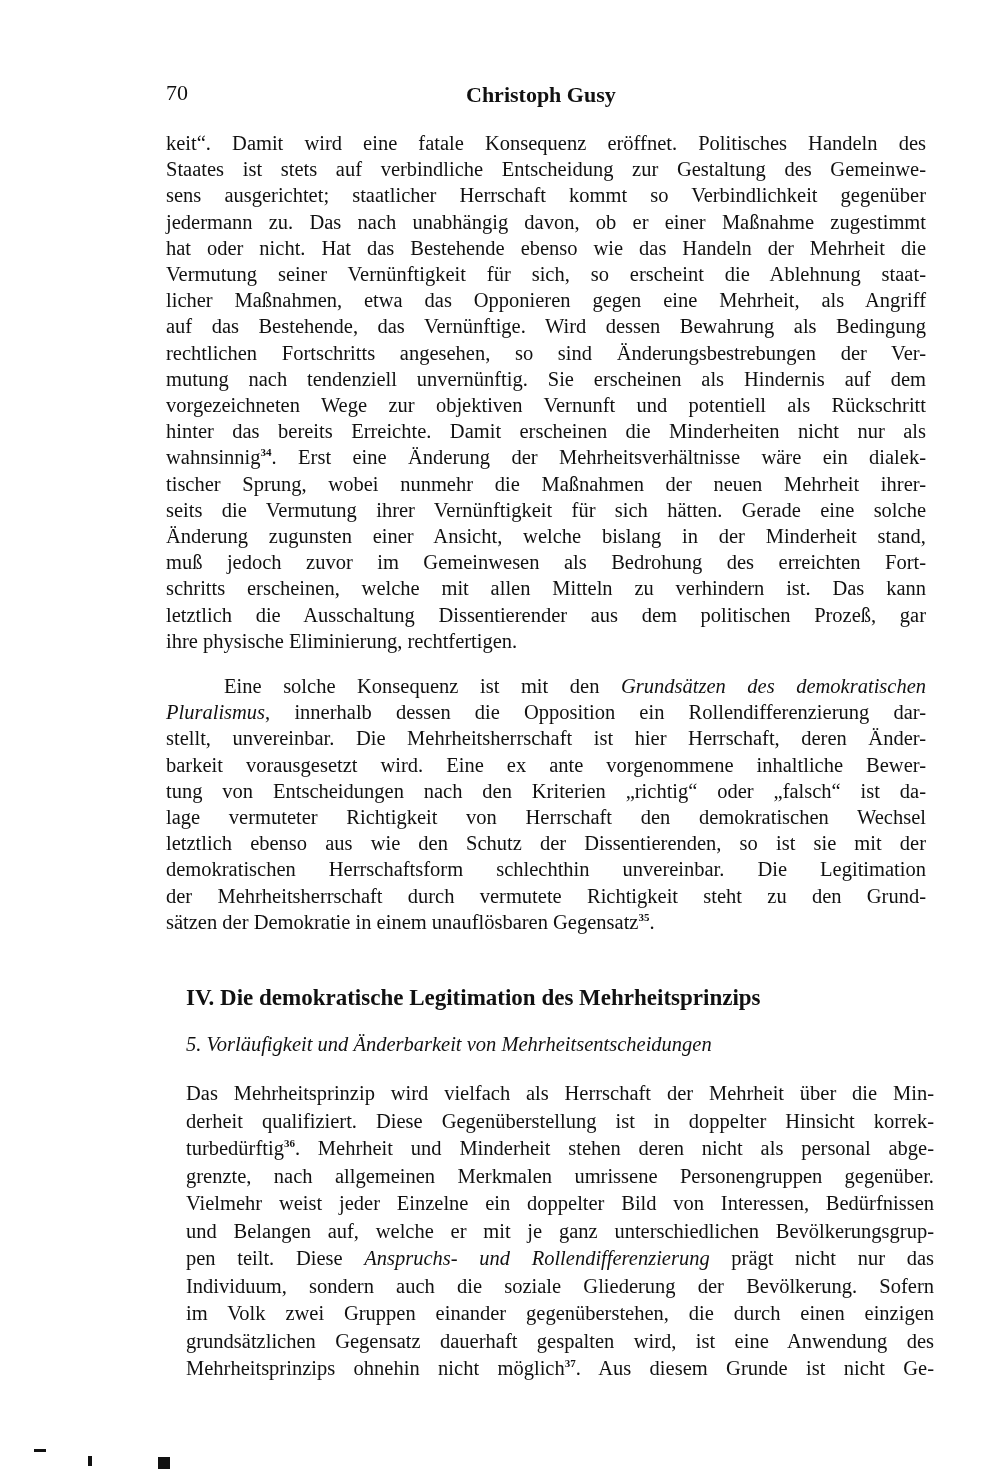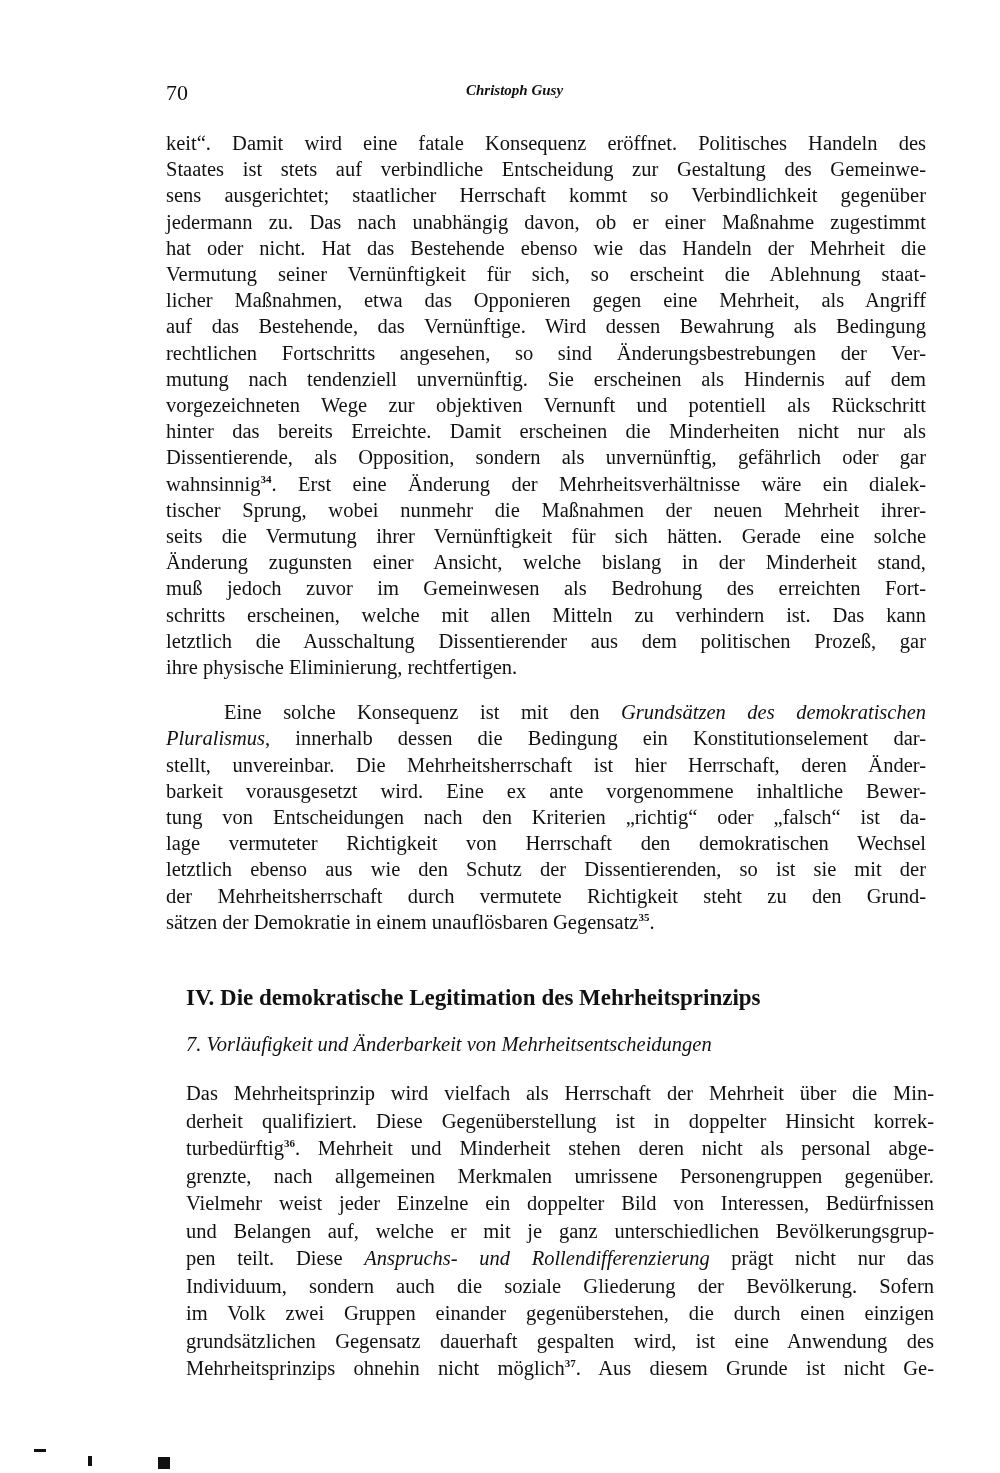--- a/index.html
+++ b/index.html
@@ -1,21 +1,21 @@
 <!DOCTYPE html>
 <html><head>
   <meta charset="utf-8">
   <style>
     html, body { margin: 0; padding: 0; background: #ffffff; }
     body {
       width: 1000px; height: 1473px; position: relative; overflow: hidden;
       font-family: "Liberation Serif", "DejaVu Serif", serif; color: #111;
     }
     .page-number { position: absolute; left: 166px; top: 80px; font-size: 22px; }
-    .running-head { position: absolute; left: 466px; top: 82px; font-size: 15px; font-style: italic; font-weight: bold; }
+    .running-head { position: absolute; left: 466px; top: 82px; font-size: 22px; font-weight: bold; }
     .block { position: absolute; left: 166px; width: 760px; font-size: 20.5px; line-height: 26.2px; }
     .line { display: block; white-space: nowrap; text-align: justify; text-align-last: justify; }
     .line.last { text-align-last: left; }
     .line.indent { padding-left: 58px; margin-top: 19px; }
     sup { font-size: 11px; line-height: 0; vertical-align: 8px; font-weight: bold; margin-top: 33px; }
     .it { font-style: italic; }
     .heading { position: absolute; left: 186px; top: 985px; font-size: 23px; font-weight: bold; }
     .subheading { position: absolute; left: 186px; top: 1033px; font-size: 20.5px; font-style: italic; }
     .artifact { position: absolute; background: #111; }
   </style>
@@ -32,43 +32,43 @@
     <span class="line">sens ausgerichtet; staatlicher Herrschaft kommt so Verbindlichkeit gegenüber</span>
     <span class="line">jedermann zu. Das nach unabhängig davon, ob er einer Maßnahme zugestimmt</span>
     <span class="line">hat oder nicht. Hat das Bestehende ebenso wie das Handeln der Mehrheit die</span>
     <span class="line">Vermutung seiner Vernünftigkeit für sich, so erscheint die Ablehnung staat-</span>
     <span class="line">licher Maßnahmen, etwa das Opponieren gegen eine Mehrheit, als Angriff</span>
     <span class="line">auf das Bestehende, das Vernünftige. Wird dessen Bewahrung als Bedingung</span>
     <span class="line">rechtlichen Fortschritts angesehen, so sind Änderungsbestrebungen der Ver-</span>
     <span class="line">mutung nach tendenziell unvernünftig. Sie erscheinen als Hindernis auf dem</span>
     <span class="line">vorgezeichneten Wege zur objektiven Vernunft und potentiell als Rückschritt</span>
     <span class="line">hinter das bereits Erreichte. Damit erscheinen die Minderheiten nicht nur als</span>
-    <span class="line">Dissentierende, als Opposition, sondern als unvernünftig, gefährlich oder gar</span>
     <span class="line"><span>wahnsinnig</span><sup>34</sup><span>. Erst eine Änderung der Mehrheitsverhältnisse wäre ein dialek-</span></span>
     <span class="line">tischer Sprung, wobei nunmehr die Maßnahmen der neuen Mehrheit ihrer-</span>
     <span class="line">seits die Vermutung ihrer Vernünftigkeit für sich hätten. Gerade eine solche</span>
     <span class="line">Änderung zugunsten einer Ansicht, welche bislang in der Minderheit stand,</span>
     <span class="line">muß jedoch zuvor im Gemeinwesen als Bedrohung des erreichten Fort-</span>
     <span class="line">schritts erscheinen, welche mit allen Mitteln zu verhindern ist. Das kann</span>
     <span class="line">letztlich die Ausschaltung Dissentierender aus dem politischen Prozeß, gar</span>
     <span class="line last">ihre physische Eliminierung, rechtfertigen.</span>
 
     <span class="line indent"><span>Eine solche Konsequenz ist mit den </span><span class="it">Grundsätzen des demokratischen</span></span>
-    <span class="line"><span class="it">Pluralismus</span><span>, innerhalb dessen die Bedingung ein Konstitutionselement dar-</span></span>
+    <span class="line"><span class="it">Pluralismus</span><span>, innerhalb dessen die Opposition ein Rollendifferenzierung dar-</span></span>
     <span class="line">stellt, unvereinbar. Die Mehrheitsherrschaft ist hier Herrschaft, deren Änder-</span>
     <span class="line">barkeit vorausgesetzt wird. Eine ex ante vorgenommene inhaltliche Bewer-</span>
     <span class="line">tung von Entscheidungen nach den Kriterien „richtig“ oder „falsch“ ist da-</span>
     <span class="line">lage vermuteter Richtigkeit von Herrschaft den demokratischen Wechsel</span>
     <span class="line">letztlich ebenso aus wie den Schutz der Dissentierenden, so ist sie mit der</span>
+    <span class="line">demokratischen Herrschaftsform schlechthin unvereinbar. Die Legitimation</span>
     <span class="line">der Mehrheitsherrschaft durch vermutete Richtigkeit steht zu den Grund-</span>
     <span class="line last"><span>sätzen der Demokratie in einem unauflösbaren Gegensatz</span><sup>35</sup><span>.</span></span>
   </div>
 
   <div class="heading">IV.  Die demokratische Legitimation des Mehrheitsprinzips</div>
-  <div class="subheading">7.  Vorläufigkeit und Änderbarkeit von Mehrheitsentscheidungen</div>
+  <div class="subheading">5.  Vorläufigkeit und Änderbarkeit von Mehrheitsentscheidungen</div>
 
   <div class="block" style="top:1080px; left:186px; width:748px; line-height:27.5px;">
     <span class="line">Das Mehrheitsprinzip wird vielfach als Herrschaft der Mehrheit über die Min-</span>
     <span class="line">derheit qualifiziert. Diese Gegenüberstellung ist in doppelter Hinsicht korrek-</span>
     <span class="line"><span>turbedürftig</span><sup>36</sup><span>. Mehrheit und Minderheit stehen deren nicht als personal abge-</span></span>
     <span class="line">grenzte, nach allgemeinen Merkmalen umrissene Personengruppen gegenüber.</span>
     <span class="line">Vielmehr weist jeder Einzelne ein doppelter Bild von Interessen, Bedürfnissen</span>
     <span class="line">und Belangen auf, welche er mit je ganz unterschiedlichen Bevölkerungsgrup-</span>
     <span class="line"><span>pen teilt. Diese </span><span class="it">Anspruchs- und Rollendifferenzierung</span><span> prägt nicht nur das</span></span>
     <span class="line">Individuum, sondern auch die soziale Gliederung der Bevölkerung. Sofern</span>

